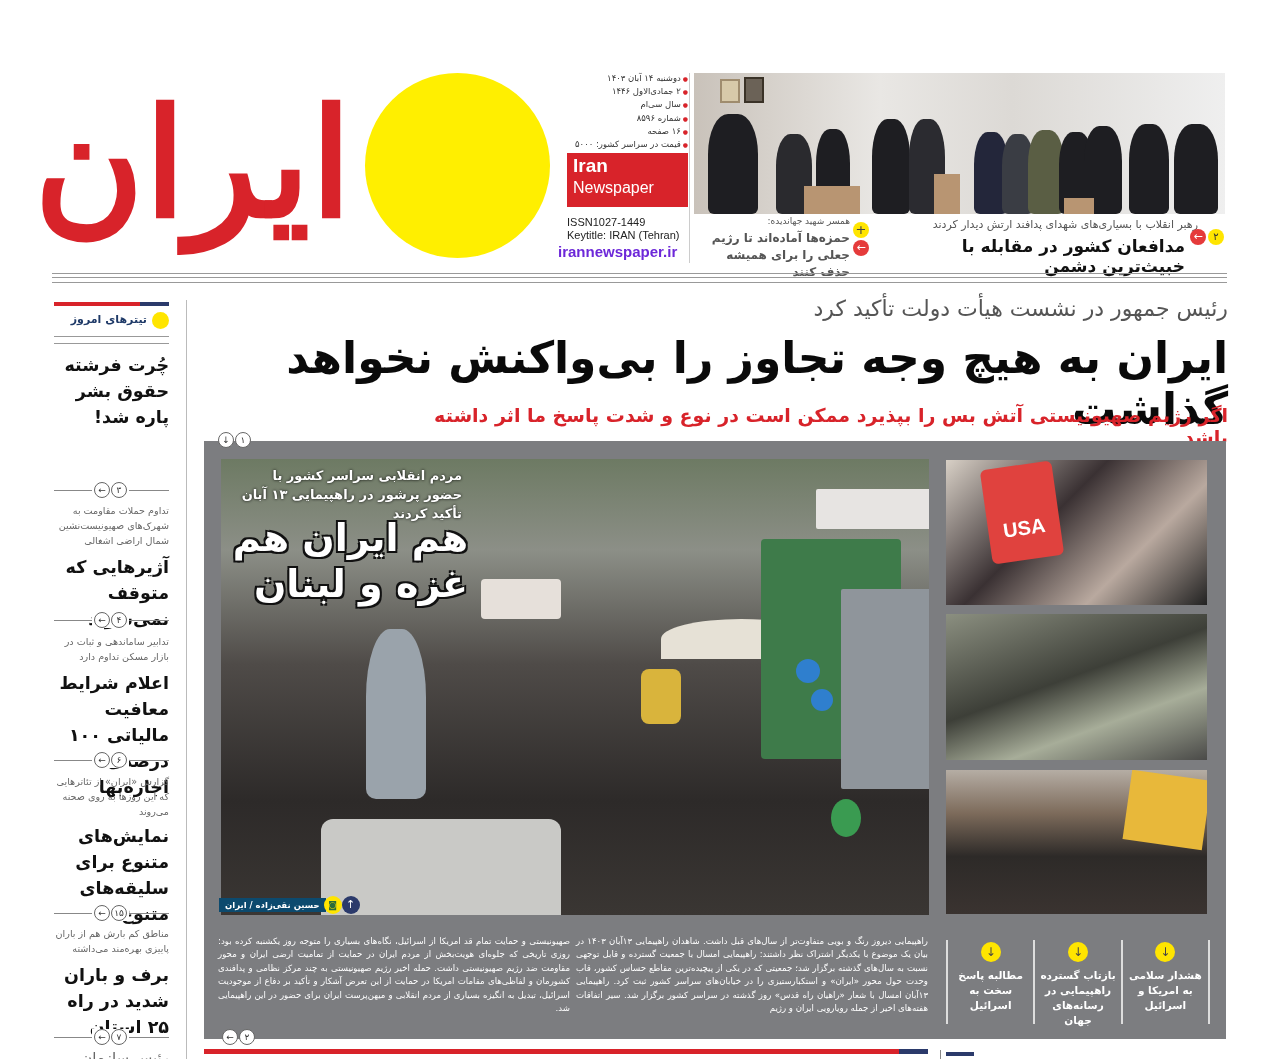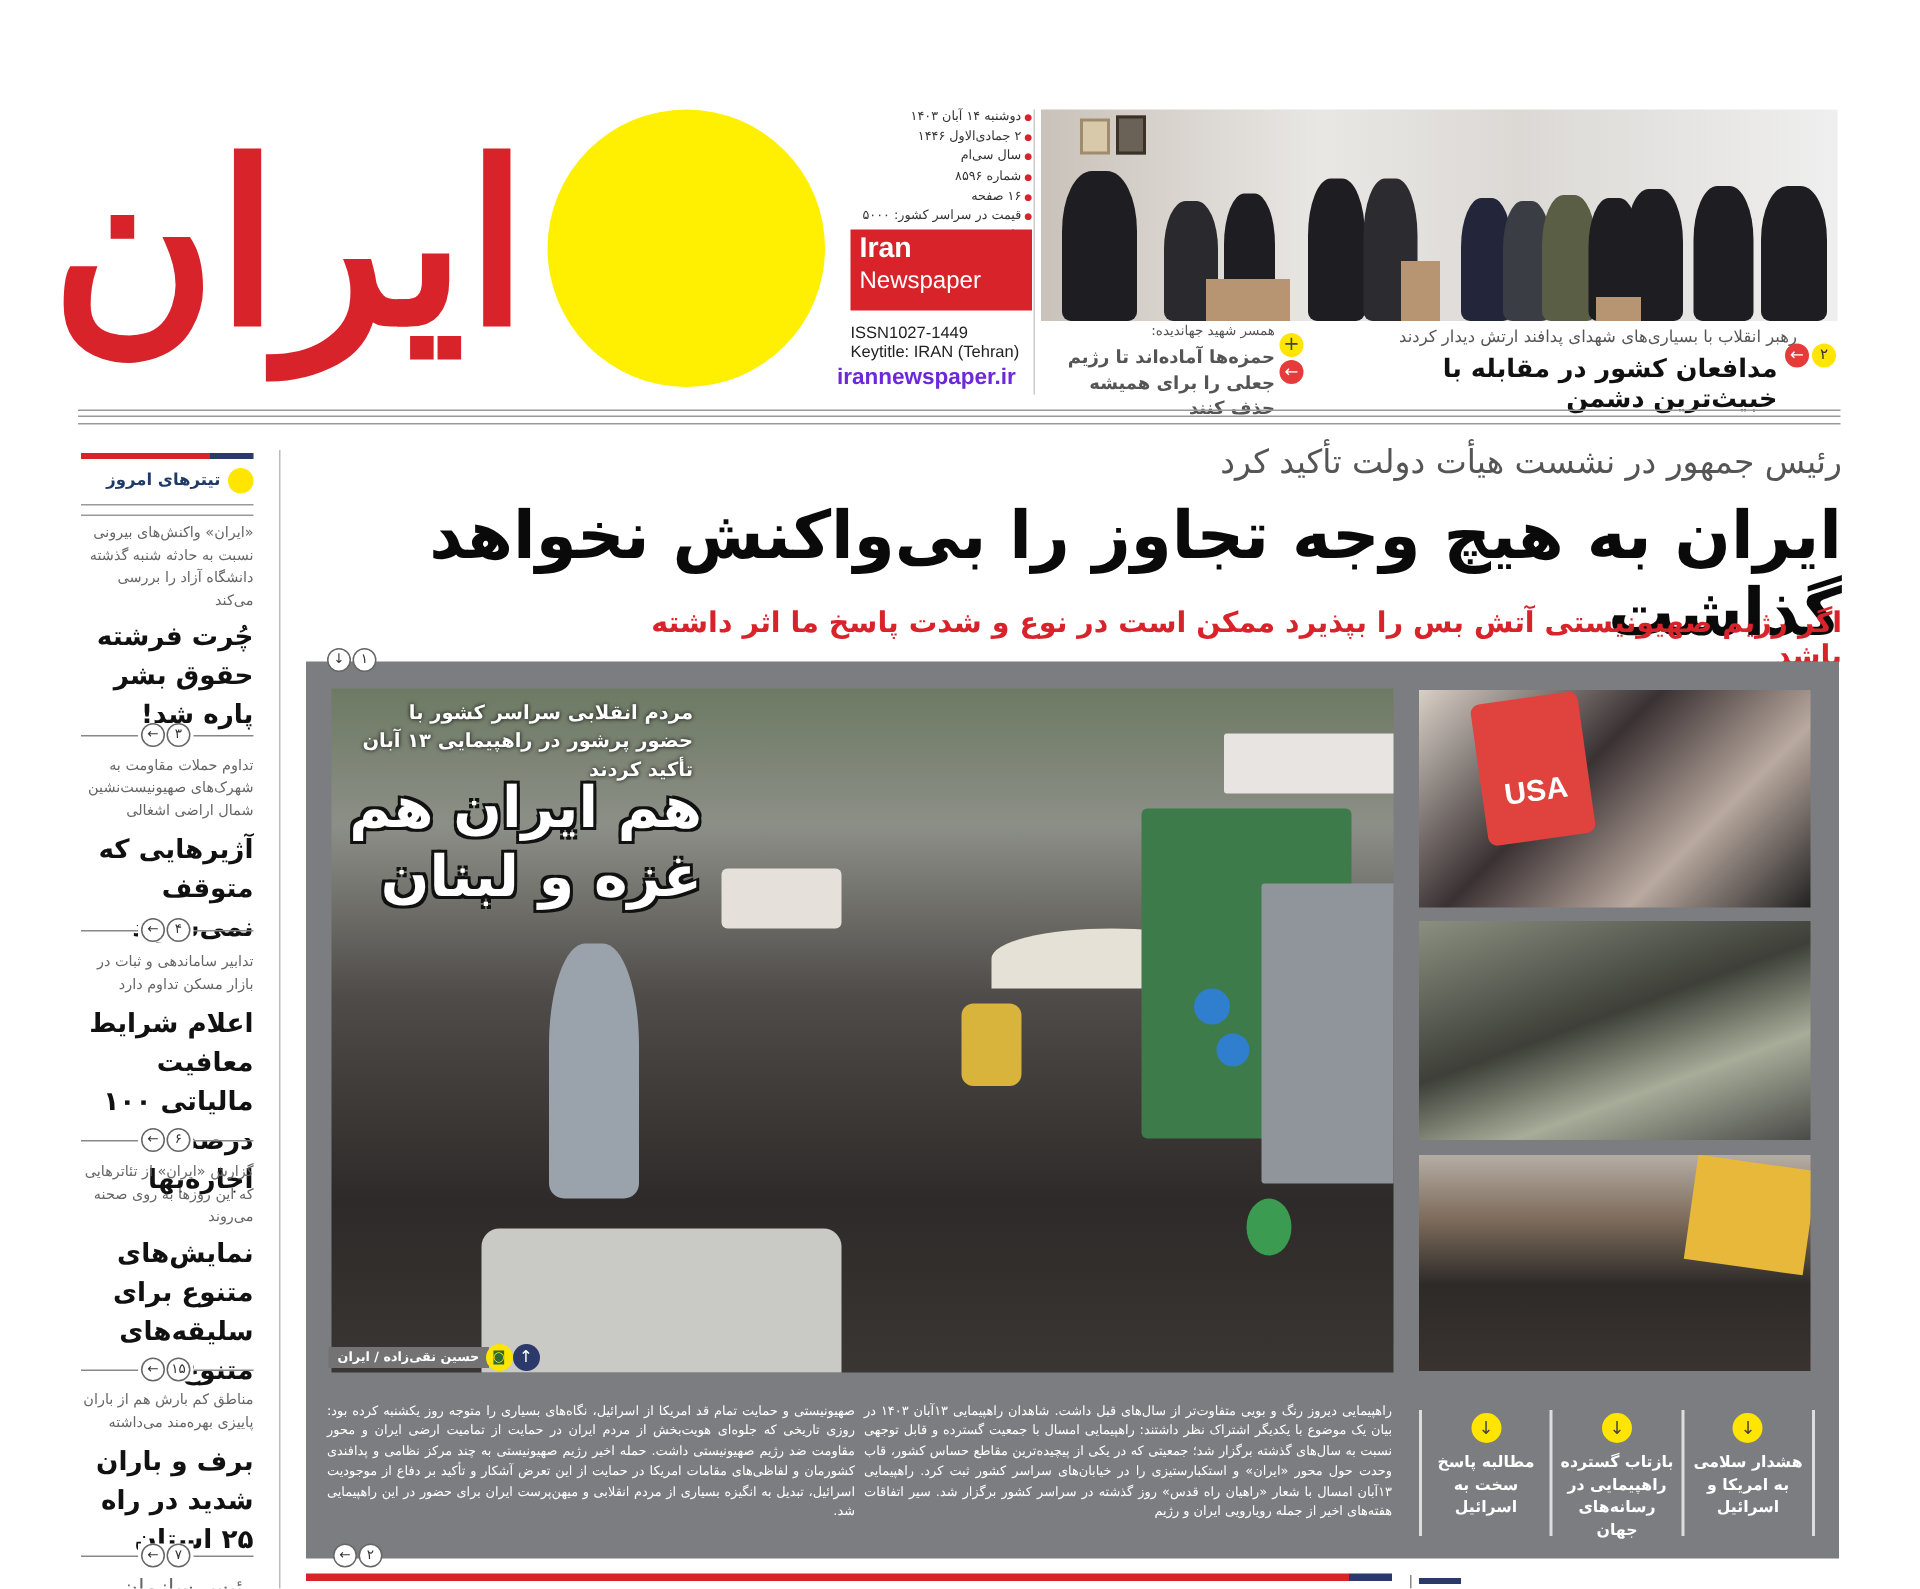--- a/index.html
+++ b/index.html
@@ -65,21 +65,21 @@
   .gray-box { left: 204px; top: 441px; width: 1022px; height: 598px; background: #7c7d80; }
   .box-nav { left: 218px; top: 432px; display: flex; gap: 1px; }
   .main-photo { left: 221px; top: 459px; width: 708px; height: 456px; overflow: hidden;
     background: linear-gradient(180deg, #6d7a63 0%, #8c8f87 20%, #4f4b48 45%, #2d2a29 75%, #3a3633 100%); }
   .main-photo .blob { position: absolute; border-radius: 50%; }
   .photo-kicker { left: 232px; top: 466px; width: 230px; font-size: 13px; font-weight: bold; color: #fff; line-height: 19px; text-shadow: 0 0 3px #000; }
   .photo-head { left: 228px; top: 515px; width: 240px; font-size: 38px; font-weight: bold; color: #fff; line-height: 46px; text-shadow: 2px 2px 0 #111, -2px -2px 0 #111, 2px -2px 0 #111, -2px 2px 0 #111; }
   .credit { left: 221px; top: 896px; height: 18px; display: flex; align-items: center; }
   .credit .up { width: 18px; height: 18px; border-radius: 50%; background: #2b3a6b; color: #fff; font-size: 11px; line-height: 18px; text-align: center; }
   .credit .cam { width: 18px; height: 18px; border-radius: 50%; background: #ffe500; font-size: 9px; line-height: 18px; text-align: center; color: #2b6b3a; margin-left: -2px; }
-  .credit .name { background: #737373; color: #fff; font-size: 8.5px; padding: 2px 6px; font-weight: bold; margin-left: -2px; }
+  .credit .name { background: #0c4a6e; color: #fff; font-size: 8.5px; padding: 2px 6px; font-weight: bold; margin-left: -2px; }
 
   .side-photo { left: 946px; width: 261px; overflow: hidden; }
   .sp1 { top: 460px; height: 145px; background: linear-gradient(135deg, #d8d0c6 0%, #3a3133 40%, #b9a99f 70%, #222 100%); }
   .sp2 { top: 614px; height: 146px; background: linear-gradient(160deg, #8b8f80 0%, #3d3f38 45%, #a7ad99 70%, #4a4a48 100%); }
   .sp3 { top: 770px; height: 144px; background: linear-gradient(180deg, #b5ada4 0%, #7d6b5b 30%, #2d2a28 60%, #3a3330 100%); }
   .usa-sign { position: absolute; left: 40px; top: 5px; width: 72px; height: 95px; background: #e0423e; border-radius: 6px; transform: rotate(-8deg); color: #fff; font-family: "Liberation Sans", sans-serif; font-weight: bold; font-size: 20px; text-align: center; padding-top: 52px; }
   .yflag { position: absolute; right: 0; top: 5px; width: 80px; height: 70px; background: #e8b83a; transform: rotate(8deg); }
 
   .body-text { top: 935px; font-size: 8.6px; line-height: 13.4px; color: #fff; text-align: justify; direction: rtl; }
   .bt1 { left: 576px; width: 352px; }
@@ -155,21 +155,20 @@
 <div class="abs rule-lines"></div>
 
 <div class="abs lc-bar"></div>
 <div class="abs lc-title">
   <span class="dot"></span>
   <span class="t">تیترهای امروز</span>
 </div>
 <div class="abs lc-lines"></div>
 
 <div class="abs lc rtl" style="top:348px;">
-  <div class="lc-lead">«ایران» واکنش‌های بیرونی نسبت به حادثه شنبه گذشته دانشگاه آزاد را بررسی می‌کند</div>
   <div class="lc-head" style="margin-top:4px;">چُرت فرشته حقوق بشر پاره شد!</div>
 </div>
 <div class="abs lc-nav" style="left:54px;top:482px;">
   <div class="nav-pair">
       <div class="circ">←</div>
       <div class="circ">۳</div>
     </div>
 </div>
 
 <div class="abs lc rtl" style="top:503px;">

